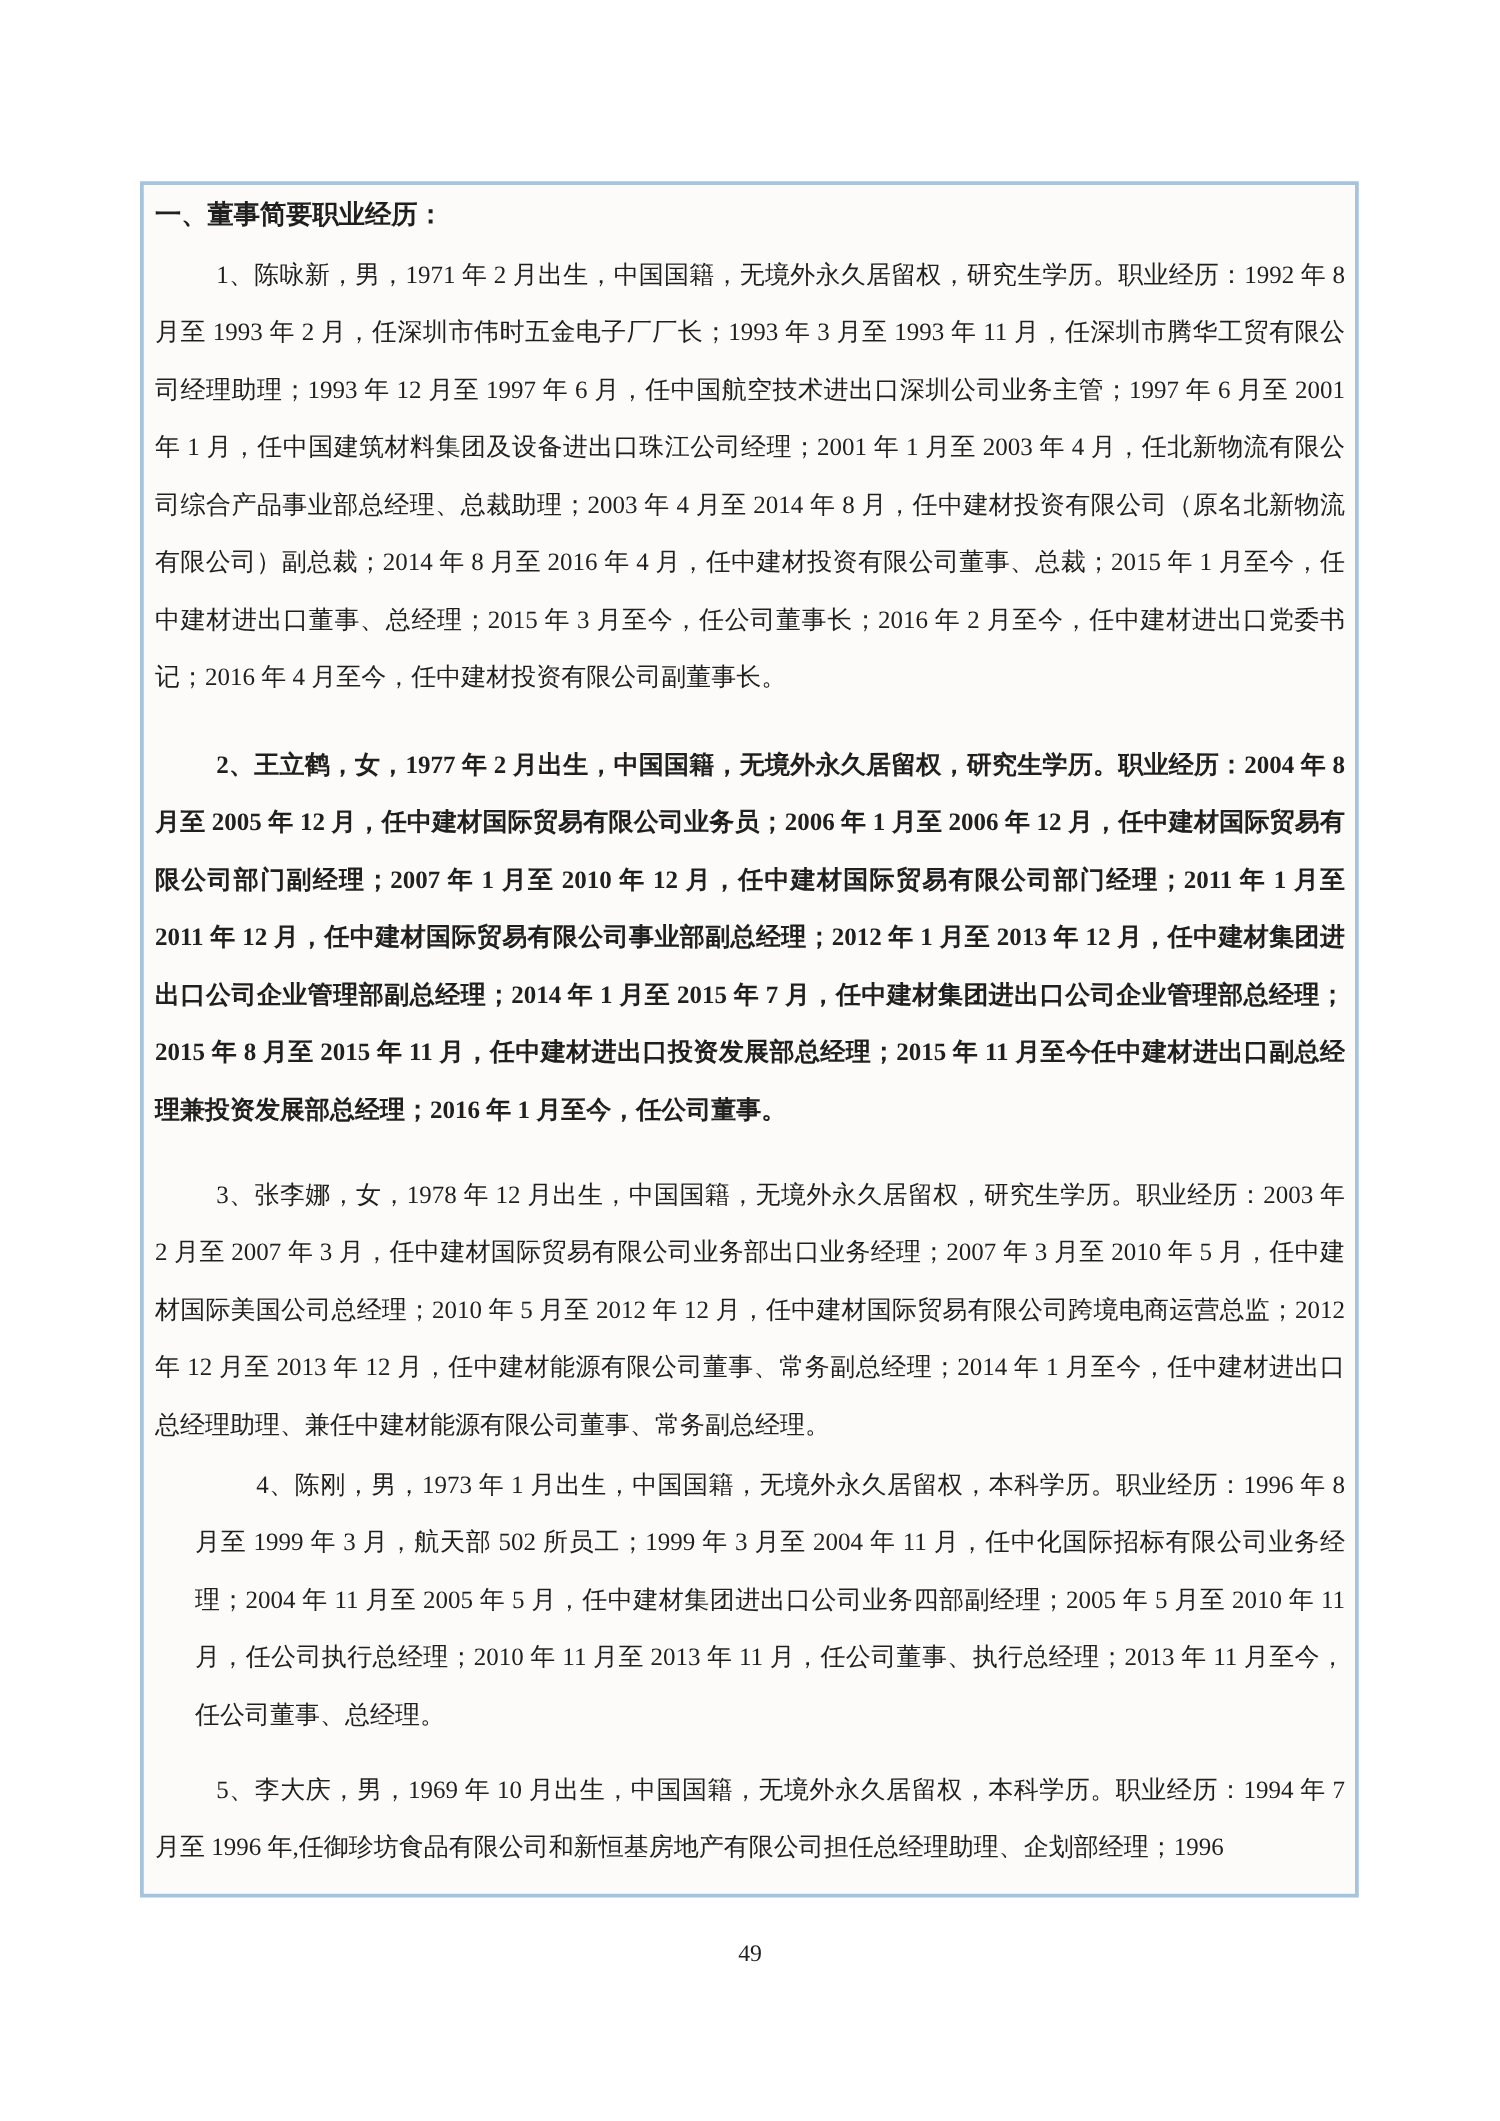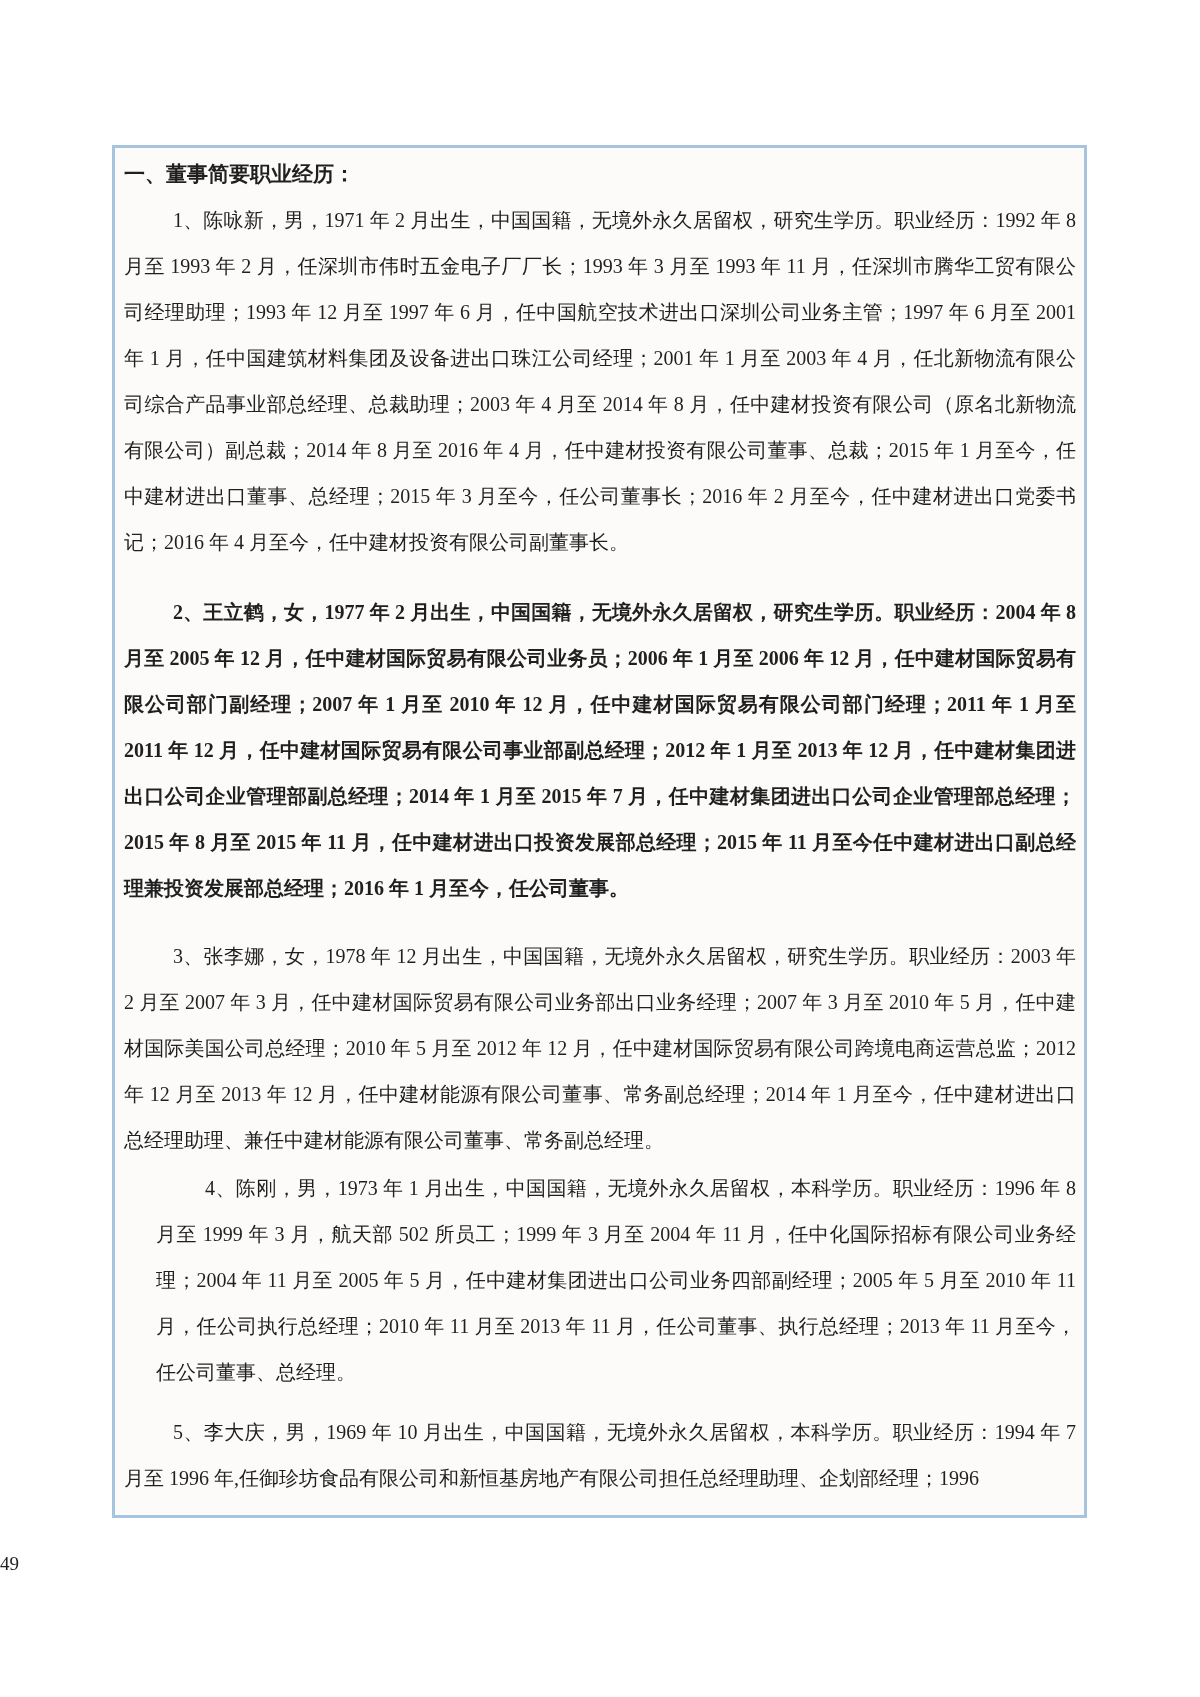--- a/index.html
+++ b/index.html
@@ -20,38 +20,40 @@
     box-sizing: border-box;
     border: 3px solid #a6c4dd;
     background: #fcfbf9;
     padding: 3px 8px 14px 9px;
   }
   .heading {
     margin: 0;
     font-size: 21px;
     font-weight: 700;
     line-height: 46px;
+    font-family: Liberation Mono, monospace;
   }
   .para {
     margin: 0;
     font-size: 20px;
     line-height: 46px;
     text-align: justify;
     text-align-last: left;
     text-indent: 49px;
   }
   .para.gap-lg1 { margin-top: 24px; font-weight: bold; }
   .para.gap-lg2 { margin-top: 22px; font-family: Liberation Serif, serif; }
   .para.gap-sm  { margin-top: 2px; margin-left: 32px; }
   .para.gap-md  { margin-top: 14px; font-family: Liberation Serif, serif; }
   .footer {
     position: absolute;
     top: 1553px;
     left: 0;
     width: 1200px;
+    text-align: center;
   }
   .page-number {
     font-size: 19px;
     color: #1f1f1f;
   }
 </style>
 </head>
 <body>
 
 <div class="page">

